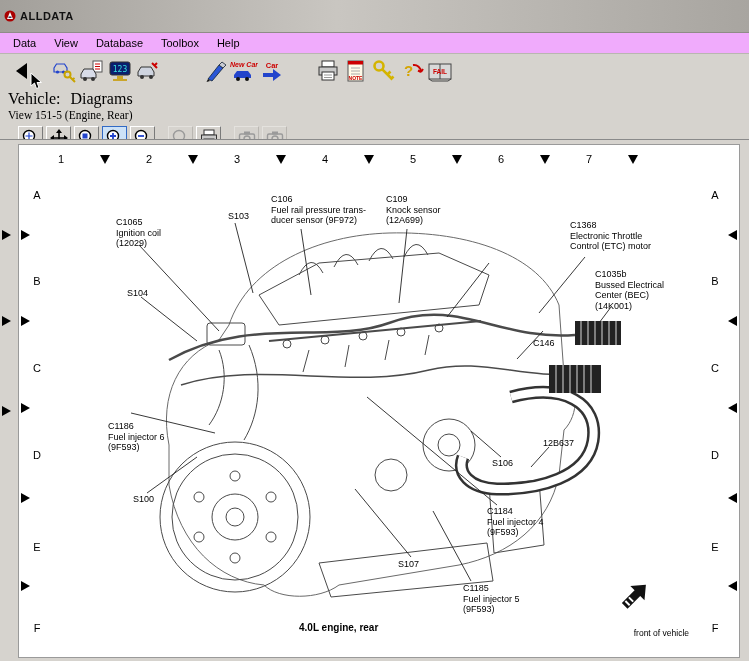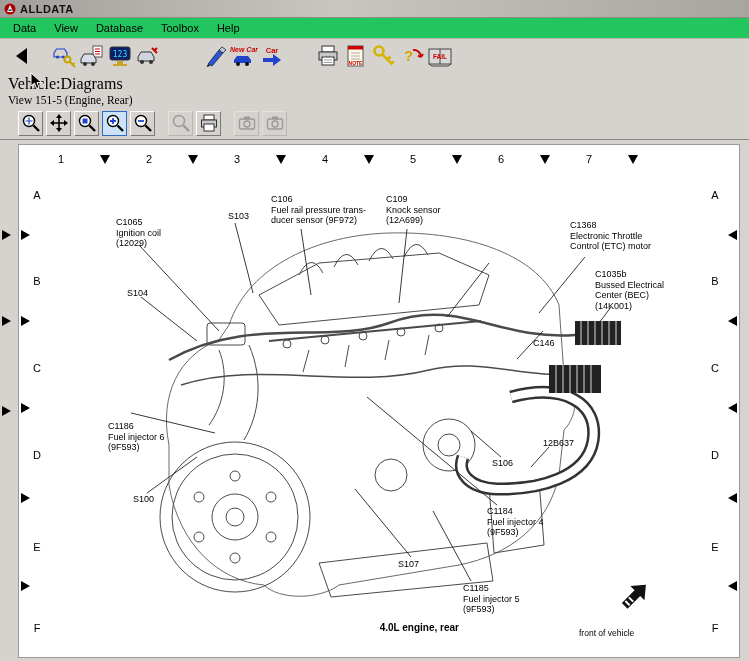--- a/index.html
+++ b/index.html
@@ -1,52 +1,52 @@
 <!DOCTYPE html>
 <html><head>
 <meta charset="utf-8">
 <style>
   *{box-sizing:border-box;margin:0;padding:0}
   html,body{width:749px;height:661px}
   body{font-family:"Liberation Sans",sans-serif;background:#d6d3ce;position:relative;overflow:hidden}
 
-  .titlebar{height:18px;background:linear-gradient(90deg,#a29f9a,#c9c6c1 45%,#a8a5a0);display:flex;align-items:center;padding:8px 4px;gap:4px;border-bottom:1px solid #8f8c88}
+  .titlebar{height:18px;background:linear-gradient(90deg,#a29f9a,#c9c6c1 45%,#a8a5a0);display:flex;align-items:center;padding:16px 4px;gap:4px;border-bottom:1px solid #8f8c88}
   .titletext{font-size:11px;font-weight:bold;color:#111;letter-spacing:.5px}
 
-  .menubar{height:21px;display:flex;align-items:center;padding:0 4px;border-bottom:1px solid #b9b6b1;background:#22c55e}
+  .menubar{height:21px;display:flex;align-items:center;padding:0 4px;border-bottom:1px solid #b9b6b1;background:#f0abfc}
   .mi{font-size:11px;padding:3px 9px;color:#000;cursor:default}
 
   .toolbar{height:33px;display:flex;align-items:center;padding:0 8px;background:#d6d3ce}
   .tbtn{width:28px;height:28px;border:1px solid transparent;background:transparent;display:inline-flex;align-items:center;justify-content:center;padding:0;cursor:default}
   .gap14{width:14px}.gap40{width:40px}.gap28{width:28px}
 
   .heading{height:35px;padding:3px 8px 0;font-family:"Liberation Serif",serif}
   .ptitle{font-size:16px;color:#000}
-  .ptitle .tval{}
+  .ptitle .tval{margin-left:10px}
   .psub{font-size:11.5px;margin-top:1px}
 
   .zoombar{height:32px;display:flex;align-items:center;padding:0 18px;background:#d6d3ce}
   .zbtn{width:25px;height:25px;border:1px solid;border-color:#fff #7a7a7a #7a7a7a #fff;background:#d6d3ce;display:inline-flex;align-items:center;justify-content:center;margin-right:3px;padding:0;cursor:default}
   .zbtn.sel{background:#cde2f7;border:1px solid #316ac5}
   .zbtn.dis{border-color:#e4e2de #b9b6b1 #b9b6b1 #e4e2de}
   .zgap{width:10px}
 
   .content{position:absolute;left:0;top:139px;width:749px;height:522px;background:#d6d3ce;border-top:1px solid #8a8a8a}
   .dpage{position:absolute;left:18px;top:4px;width:722px;height:514px;background:#fff;border:1px solid #9a9a9a}
   .dsvg{position:absolute;left:0;top:0}
 
   .gridnum,.gridletter{position:absolute;font-size:11px;color:#000;width:16px;text-align:center}
   .tri{position:absolute;width:0;height:0}
   .tri.down{border-left:5px solid transparent;border-right:5px solid transparent;border-top:9px solid #000}
   .tri.right{border-top:5px solid transparent;border-bottom:5px solid transparent;border-left:9px solid #000}
   .tri.left{border-top:5px solid transparent;border-bottom:5px solid transparent;border-right:9px solid #000}
 
   .callout{position:absolute;font-size:9px;line-height:1.18;white-space:pre-line;color:#000}
-  .caption{position:absolute;font-size:10px;font-weight:bold;text-align:right;color:#000}
-  .frontlabel{position:absolute;font-size:8.5px;text-align:left;color:#000}
+  .caption{position:absolute;font-size:10px;font-weight:bold;text-align:left;color:#000}
+  .frontlabel{position:absolute;font-size:8.5px;text-align:right;color:#000}
   .frontarrow{position:absolute}
   .cursor{position:absolute;left:30px;top:72px;z-index:50}
 </style>
 </head>
 <body>
 
 <div class="window">
 
   <div class="titlebar">
     <span style="display:inline-flex">

